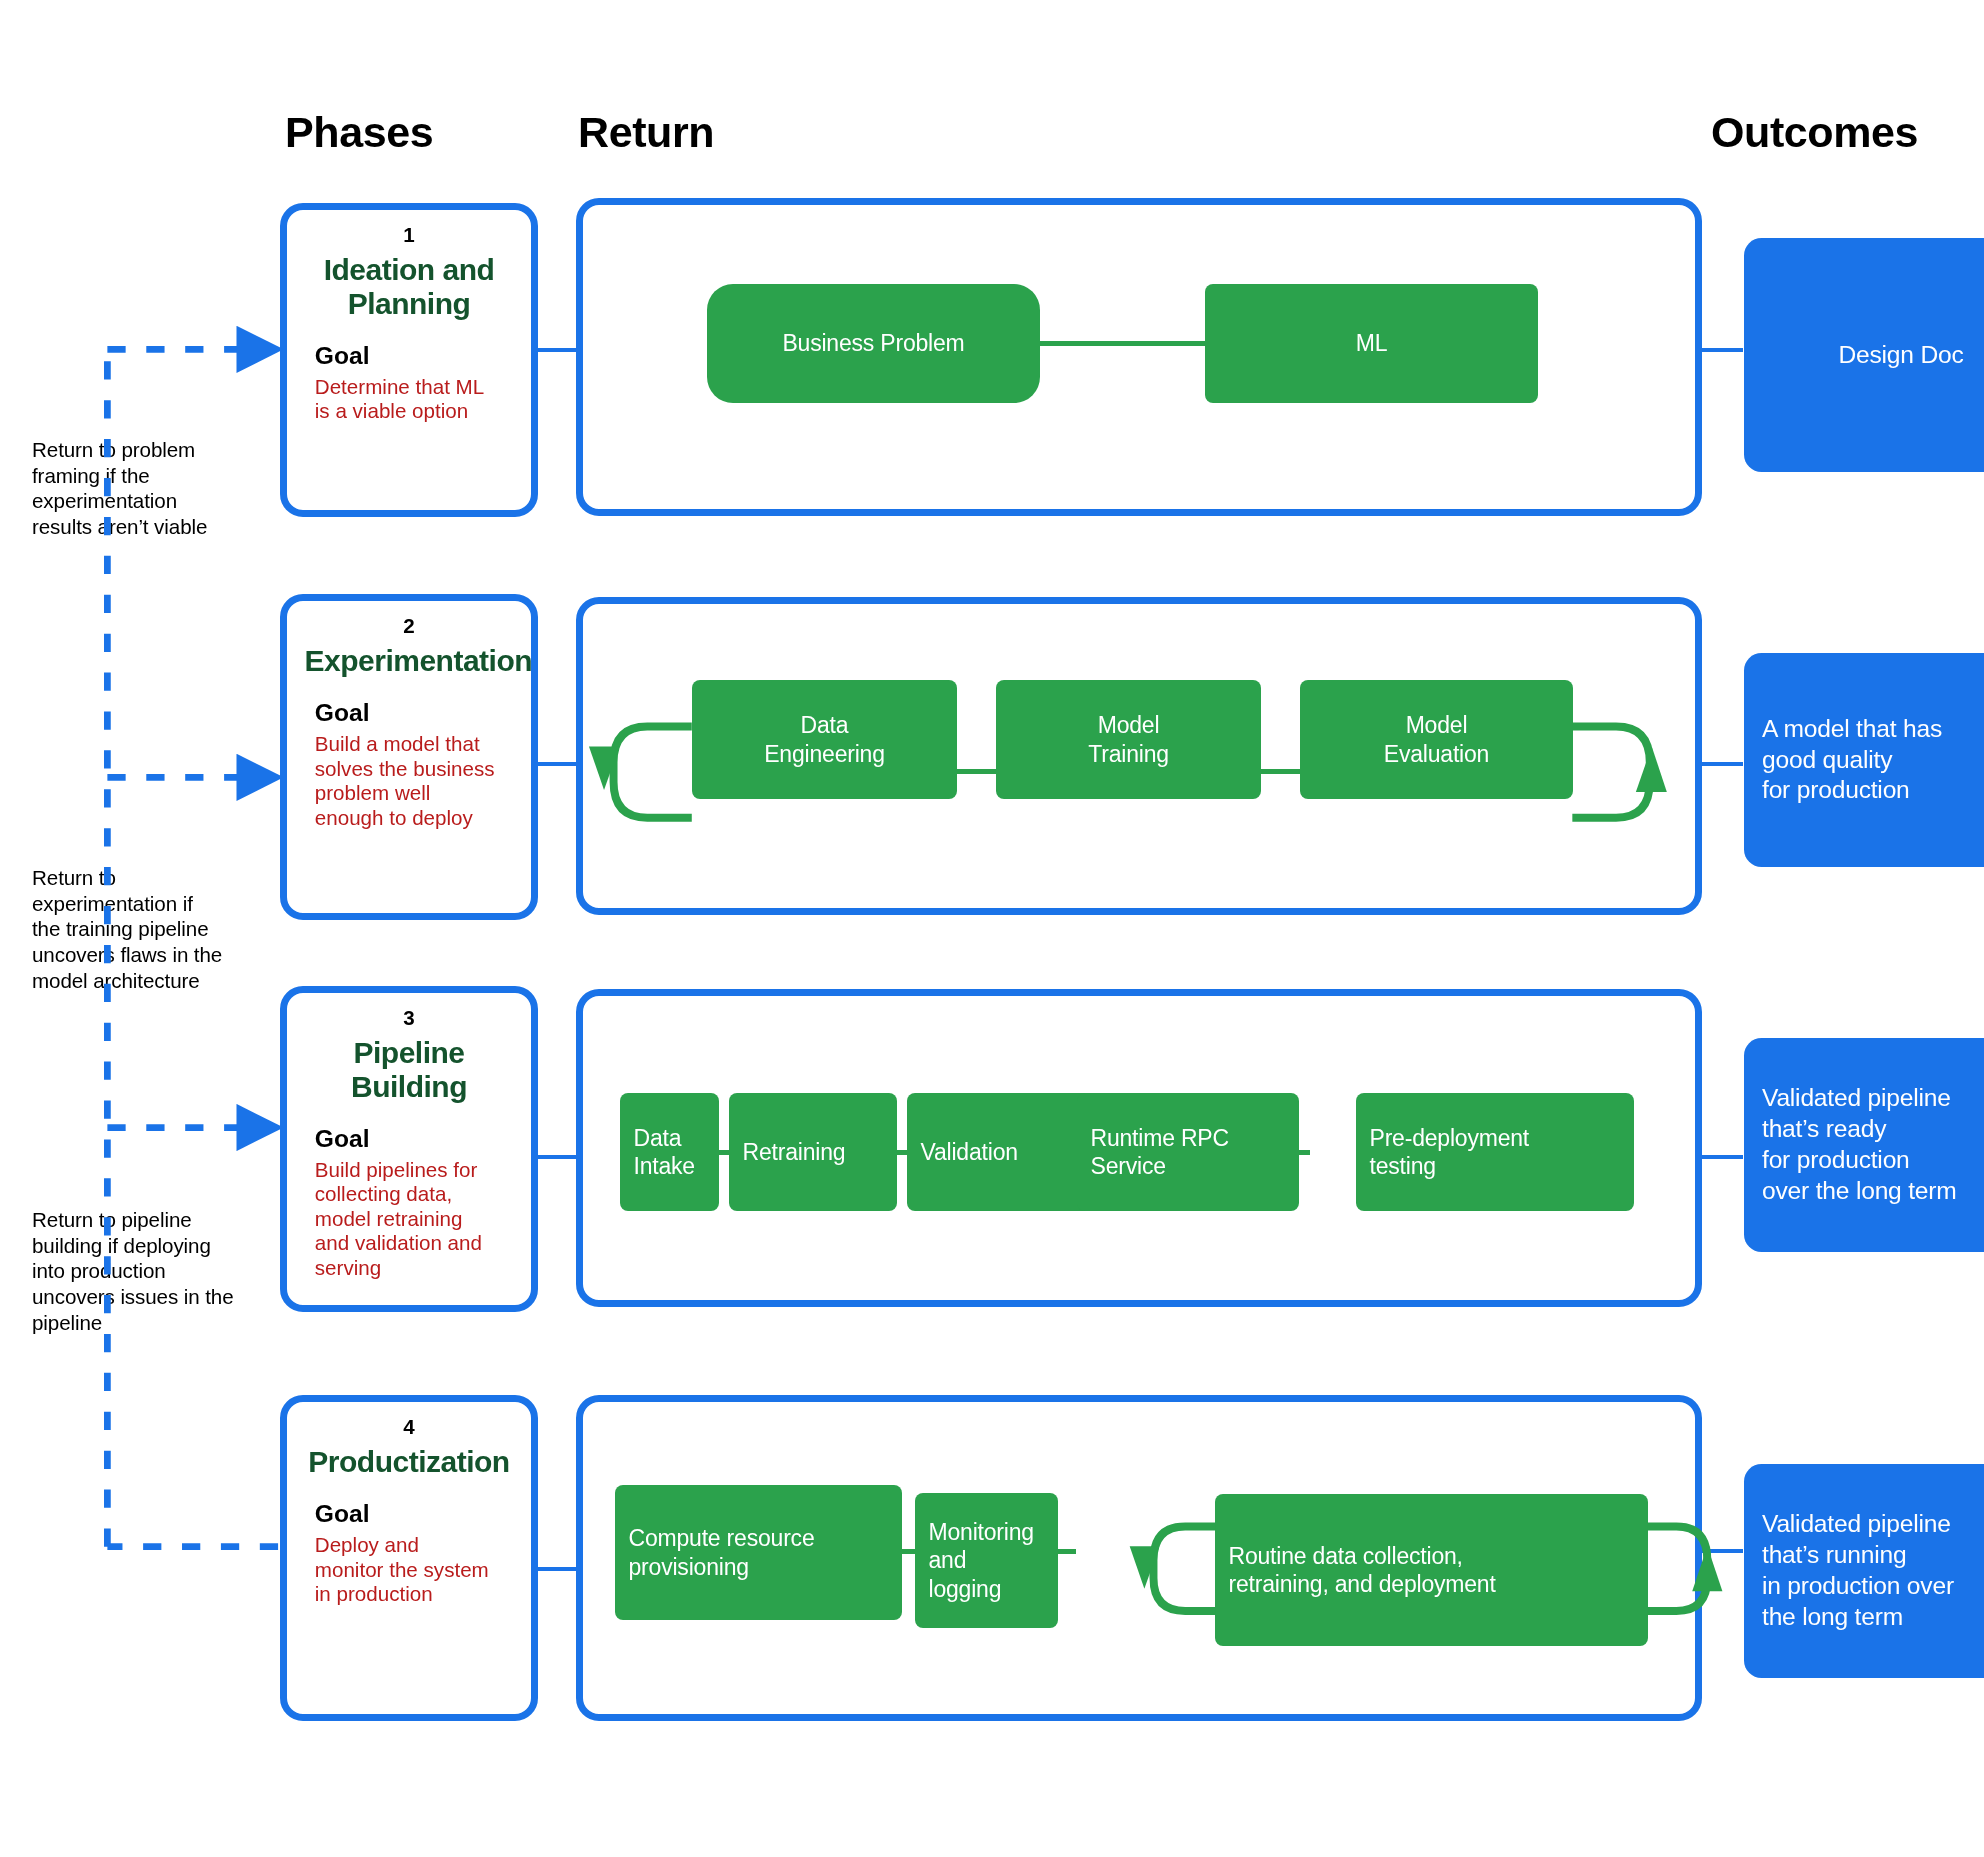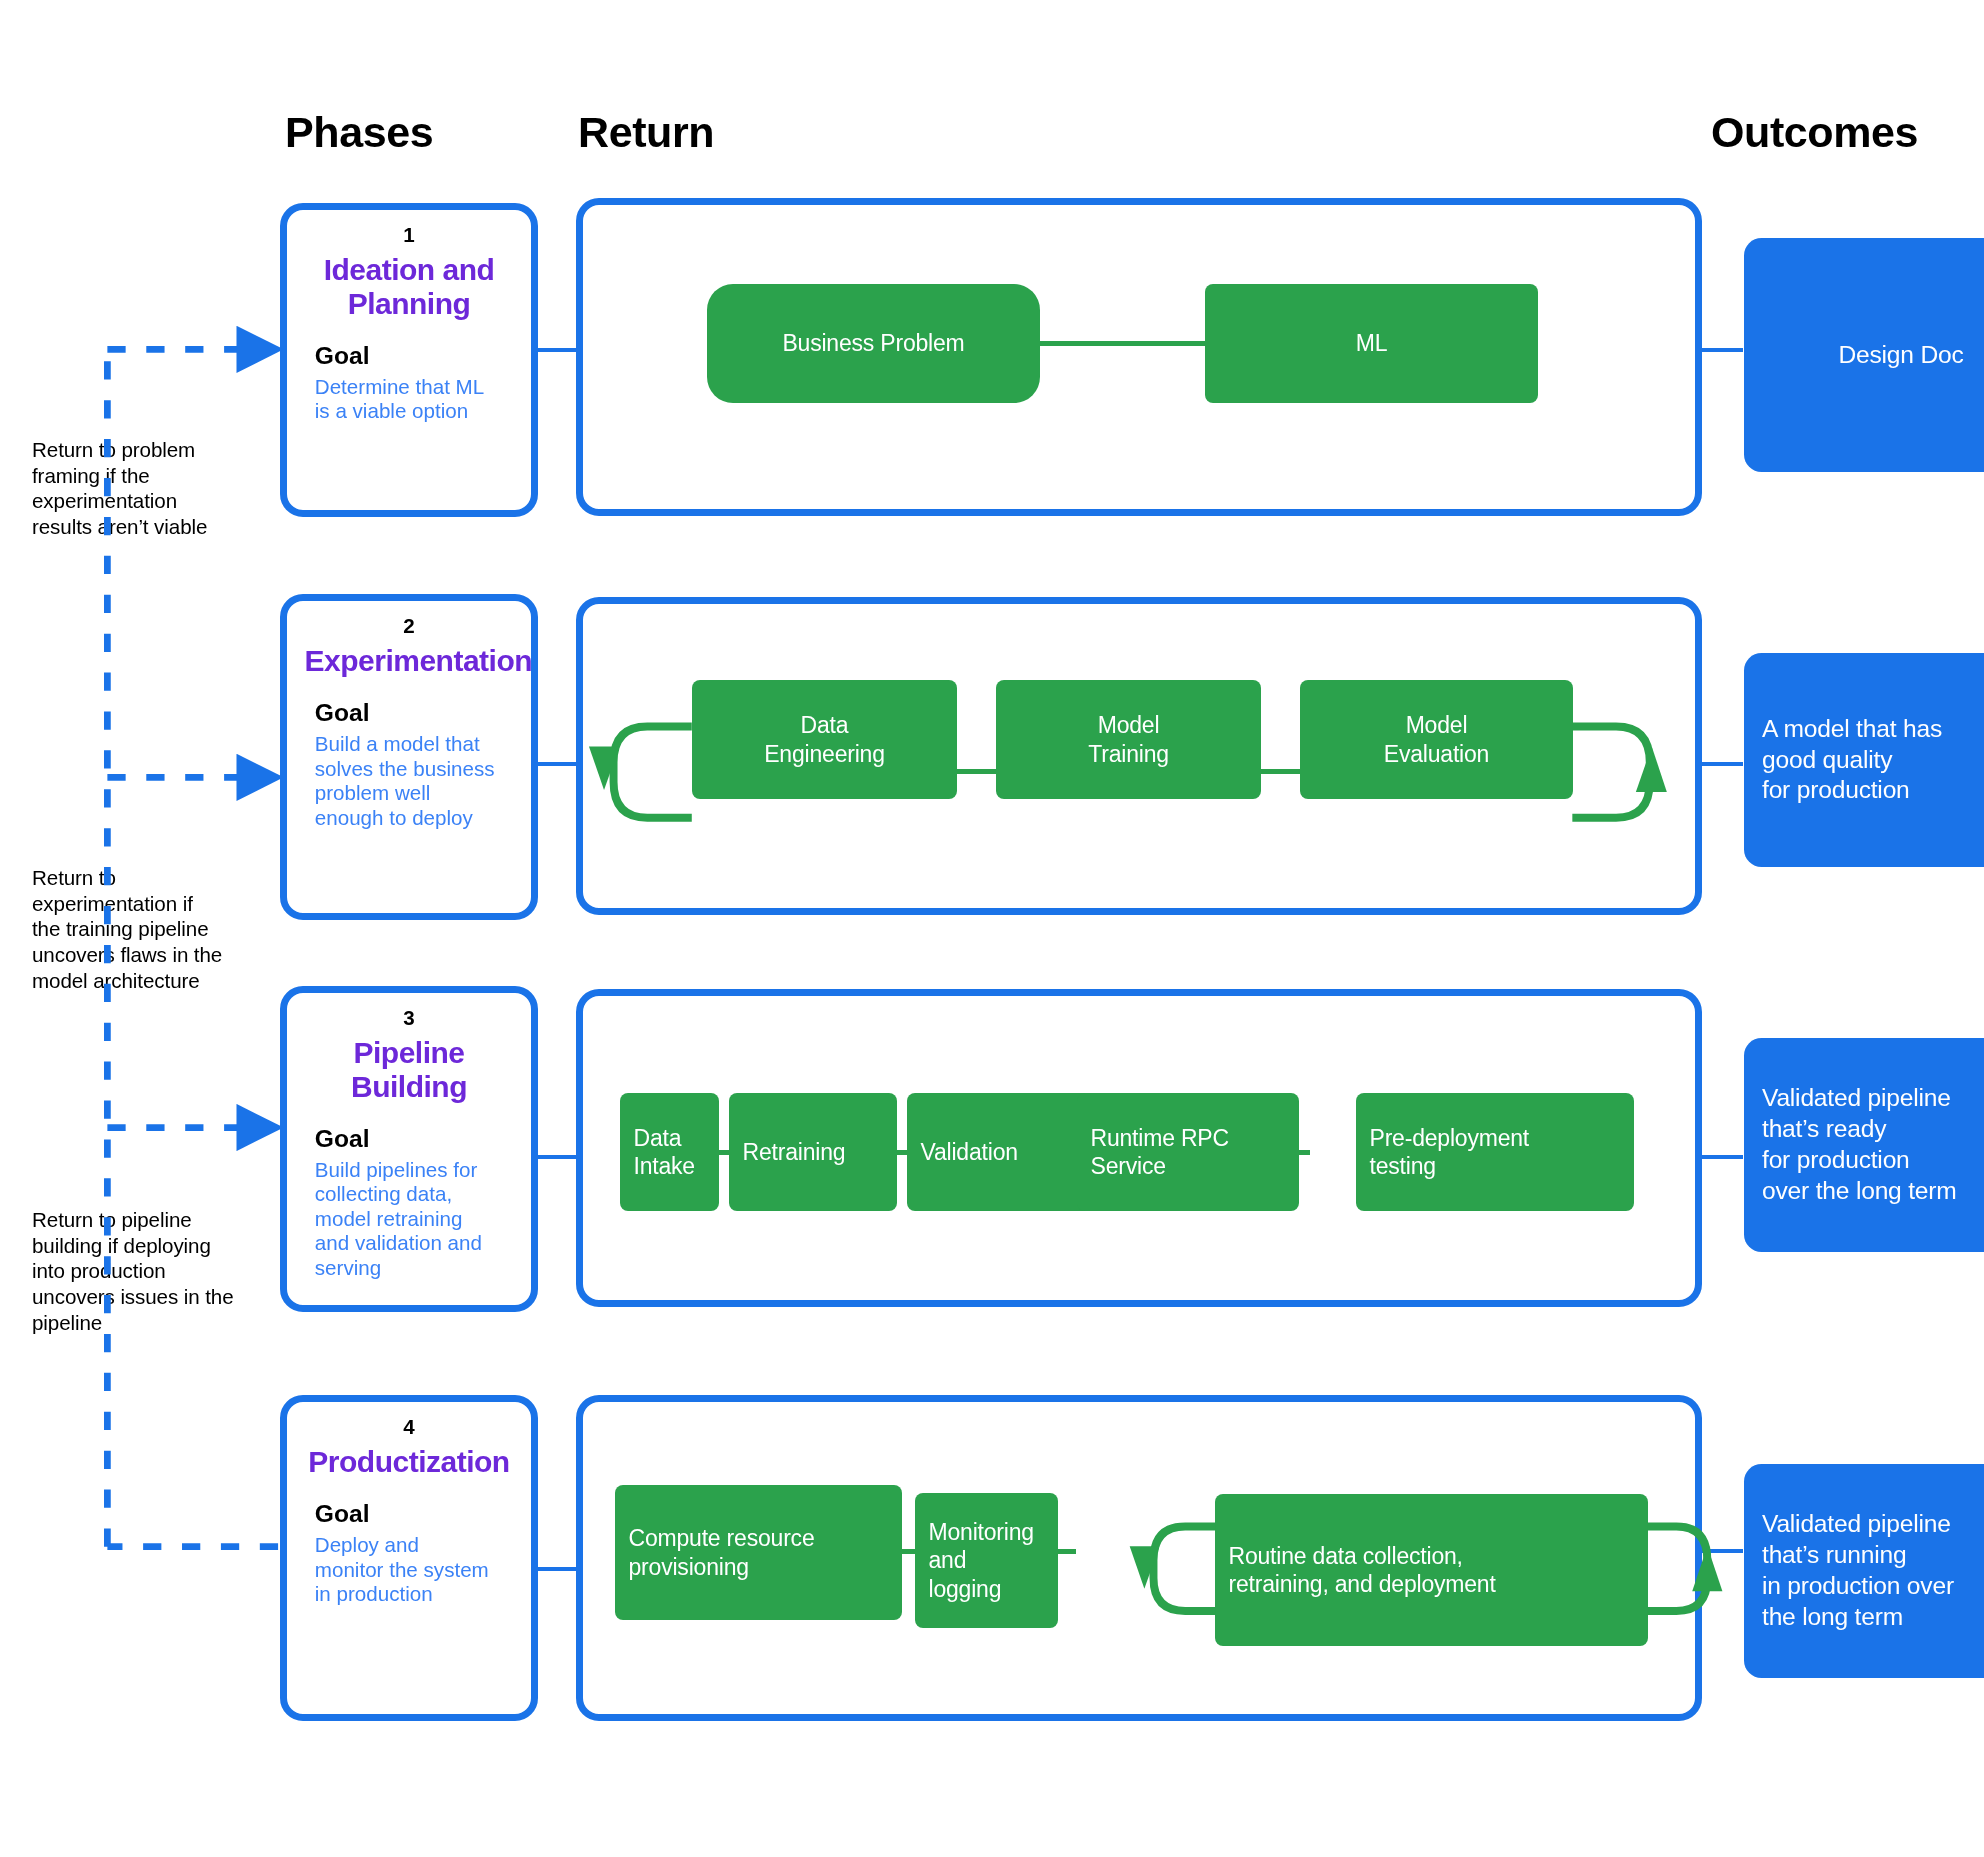--- a/index.html
+++ b/index.html
@@ -46,39 +46,39 @@
     font-size: 20.6px;
     font-weight: bold;
     color: #000;
     line-height: 1.1;
     margin-bottom: 7.1px;
   }
   .phase-title {
     text-align: center;
     font-size: 30px;
     font-weight: bold;
-    color: #6d28d9;
+    color: #14532d;
     line-height: 1.12;
     letter-spacing: -0.5px;
   }
   .phase-goal-wrap {
     margin-top: 21.4px;
     padding-left: 10.3px;
   }
   .phase-goal-label {
     font-size: 24.6px;
     font-weight: bold;
     color: #000;
     line-height: 1.15;
     margin-bottom: 4.8px;
   }
   .phase-goal-text {
     font-size: 20.6px;
     font-weight: normal;
-    color: #3b82f6;
+    color: #b91c1c;
     line-height: 1.19;
   }
 
   
   .tasks-panel {
     position: absolute;
     box-sizing: border-box;
     background: #ffffff;
     border: 7.1px solid #1a73e8;
     border-radius: 23px;

